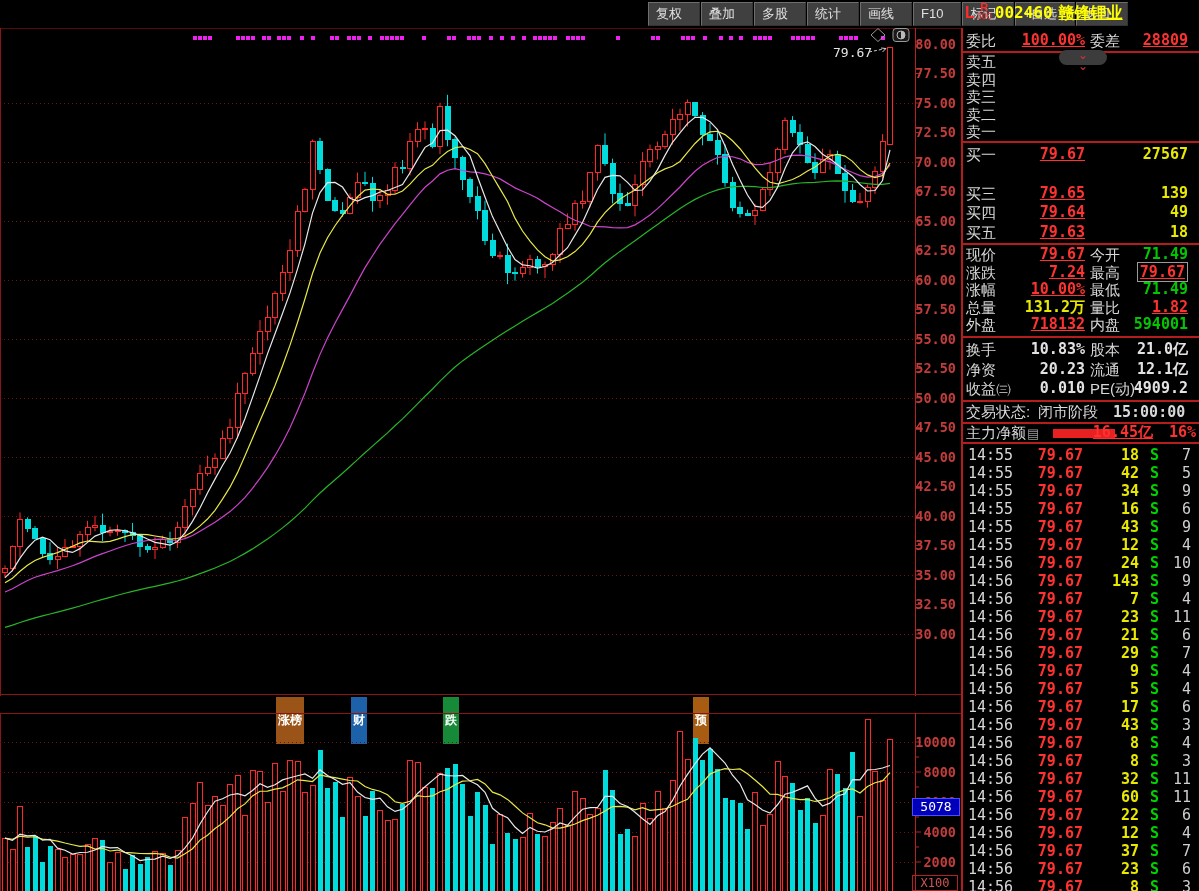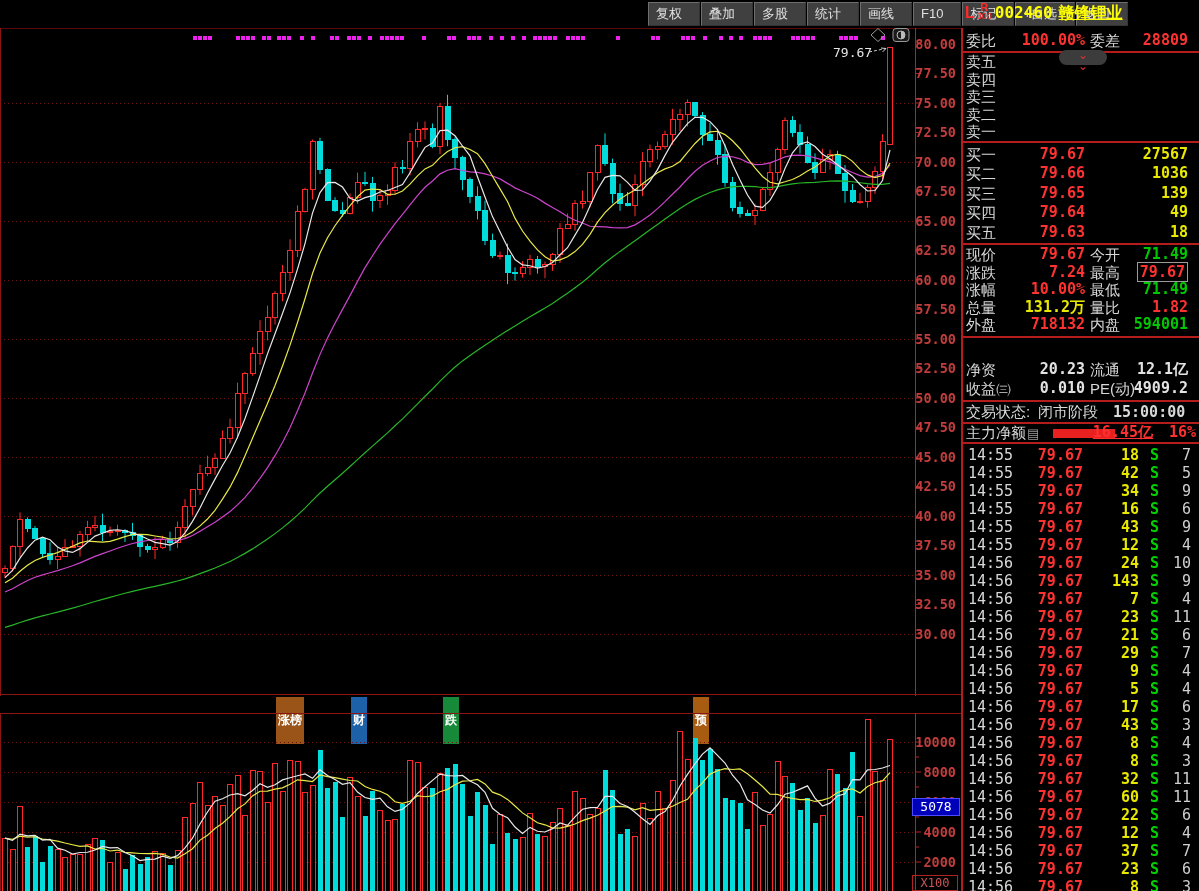--- a/index.html
+++ b/index.html
@@ -33,21 +33,21 @@
             font-family:"DejaVu Sans Mono",monospace;}
   
   .right-panel{position:absolute;left:961px;top:28px;width:236px;height:863px;background:#000;
                border-left:2px solid #b51c1c;font-size:15px;color:#d8d8d8;}
   .prow{position:absolute;left:0;width:236px;white-space:nowrap;}
   .prow .lab{position:absolute;left:3px;}
   .prow .lab2{position:absolute;left:127px;}
   .prow .v1{position:absolute;right:114px;text-align:right;font-family:"DejaVu Sans Mono",monospace;font-weight:bold;}
   .prow .v2{position:absolute;right:11px;text-align:left;font-family:"DejaVu Sans Mono",monospace;font-weight:bold;}
   .sep{position:absolute;left:0;width:236px;height:0;border-top:2px solid #b51c1c;}
-  .c-red{color:#ff3232;} .c-green{color:#00c800;} .c-yellow{color:#e8e800;} .c-white{color:#e2e2e2;}
+  .c-red{color:#ff3232;text-decoration:underline;} .c-green{color:#00c800;} .c-yellow{color:#e8e800;} .c-white{color:#e2e2e2;}
   .boxed{border:1px solid #9a9a9a;padding:0 2px;}
   .collapse-btn{position:absolute;left:96px;top:22px;width:48px;height:15px;background:#3c3c3c;
                 border-radius:8px;color:#e03030;text-align:center;font-size:12px;line-height:11px;cursor:pointer;}
   .trow{position:absolute;left:0;width:232px;height:18px;line-height:18px;white-space:nowrap;}
   .trow .t-time{position:absolute;left:5px;color:#d8d8d8;font-family:"DejaVu Sans Mono",monospace;}
   .trow .t-price{position:absolute;right:112px;color:#ff3232;font-weight:bold;font-family:"DejaVu Sans Mono",monospace;}
   .trow .t-vol{position:absolute;right:56px;color:#e8e800;font-weight:bold;font-family:"DejaVu Sans Mono",monospace;}
   .trow .t-dir{position:absolute;right:36px;color:#00d000;font-weight:bold;font-family:"DejaVu Sans Mono",monospace;}
   .trow .t-cnt{position:absolute;right:4px;color:#cfcfcf;font-family:"DejaVu Sans Mono",monospace;}
   .status-row{position:absolute;left:0;width:236px;white-space:nowrap;}
@@ -843,25 +843,20 @@
         <span class="lab">卖二</span>
       </div>
       <div class="prow" style="top: 95.4px; height: 17.6px; line-height: 17.6px;">
         <span class="lab">卖一</span>
       </div>
       <div class="prow" style="top: 116.5px; height: 19.6px; line-height: 19.6px;">
         <span class="lab">买一</span>
         <span class="v1 c-red">79.67</span>
         <span class="v2 c-yellow">27567</span>
       </div>
-      <div class="prow" style="top: 136.1px; height: 19.6px; line-height: 19.6px;">
-        <span class="lab">买二</span>
-        <span class="v1 c-red">79.66</span>
-        <span class="v2 c-yellow">1036</span>
-      </div>
       <div class="prow" style="top: 155.7px; height: 19.6px; line-height: 19.6px;">
         <span class="lab">买三</span>
         <span class="v1 c-red">79.65</span>
         <span class="v2 c-yellow">139</span>
       </div>
       <div class="prow" style="top: 175.3px; height: 19.6px; line-height: 19.6px;">
         <span class="lab">买四</span>
         <span class="v1 c-red">79.64</span>
         <span class="v2 c-yellow">49</span>
       </div>
@@ -893,20 +888,26 @@
         <span class="v1 c-yellow">131.2万</span>
         <span class="lab2">量比</span>
         <span class="v2 c-red"><span class="">1.82</span></span>
       </div>
       <div class="prow" style="top: 288px; height: 17.5px; line-height: 17.5px;">
         <span class="lab">外盘</span>
         <span class="v1 c-red">718132</span>
         <span class="lab2">内盘</span>
         <span class="v2 c-green"><span class="">594001</span></span>
       </div>
+      <div class="prow" style="top: 312px; height: 19.5px; line-height: 19.5px;">
+        <span class="lab">换手</span>
+        <span class="v1 c-white">10.83%</span>
+        <span class="lab2">股本</span>
+        <span class="v2 c-white"><span class="">21.0亿</span></span>
+      </div>
       <div class="prow" style="top: 331.5px; height: 19.5px; line-height: 19.5px;">
         <span class="lab">净资</span>
         <span class="v1 c-white">20.23</span>
         <span class="lab2">流通</span>
         <span class="v2 c-white"><span class="">12.1亿</span></span>
       </div>
       <div class="prow" style="top: 351px; height: 19.5px; line-height: 19.5px;">
         <span class="lab">收益㈢</span>
         <span class="v1 c-white">0.010</span>
         <span class="lab2">PE(动)</span>

